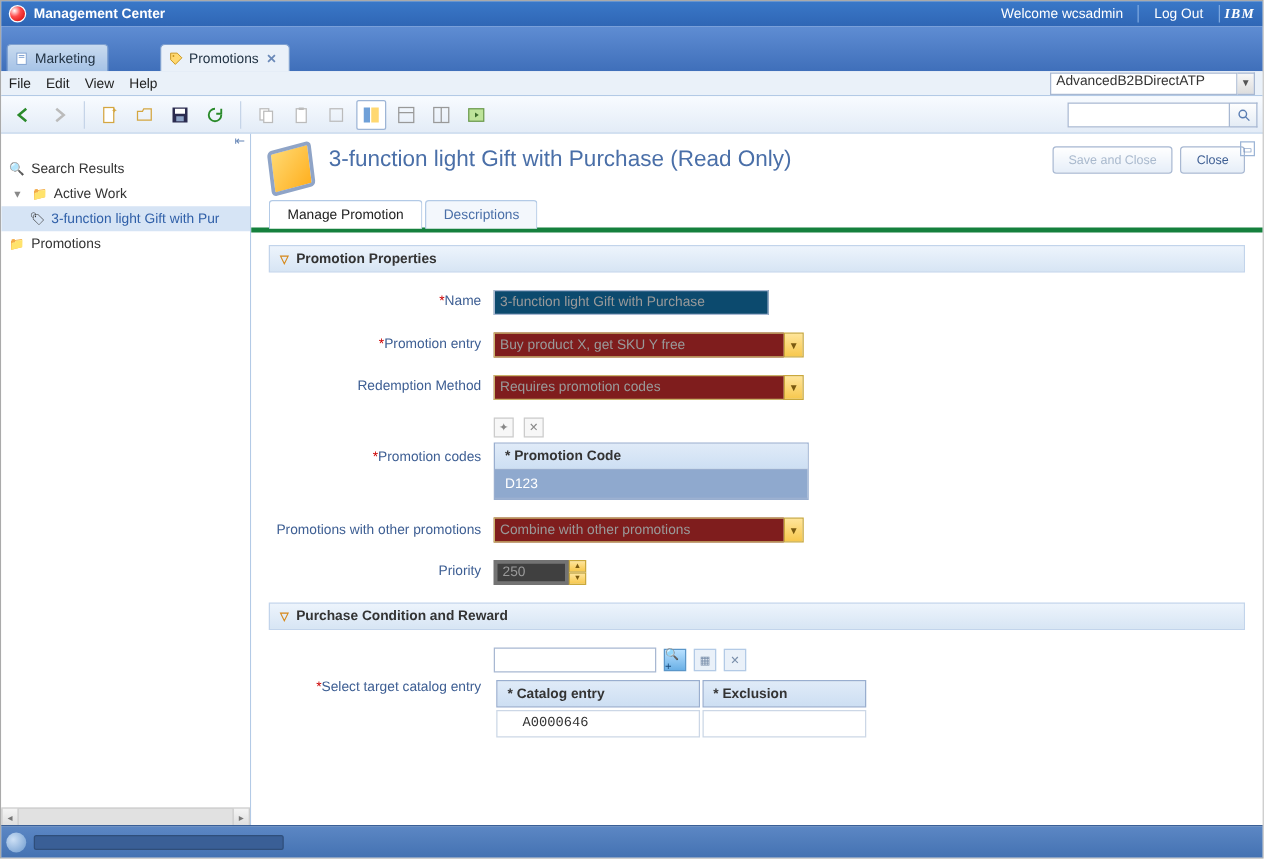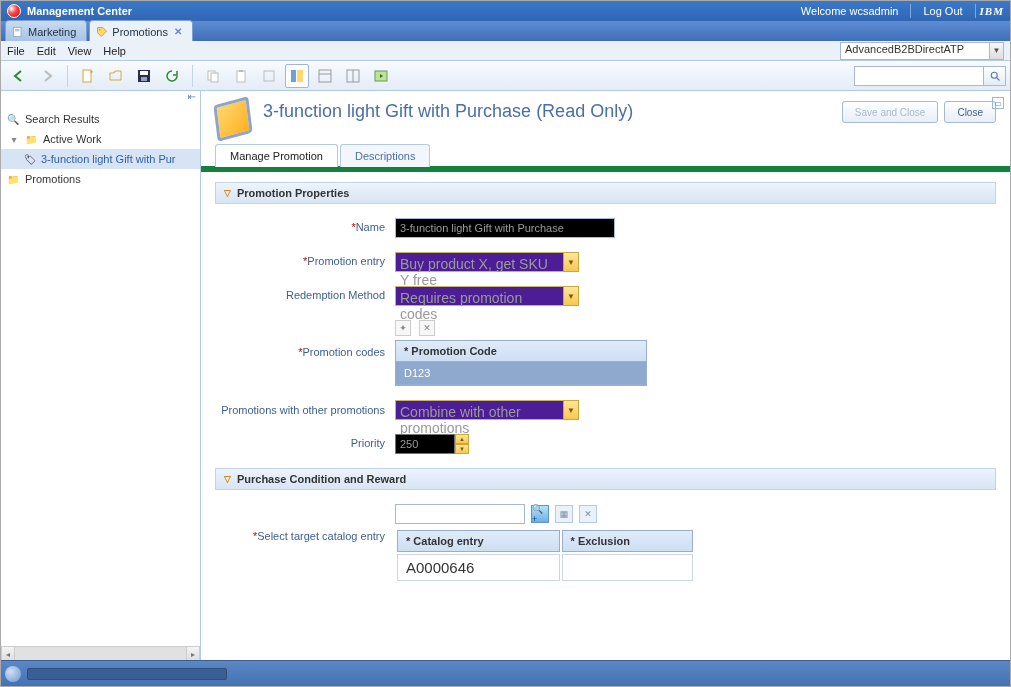--- a/index.html
+++ b/index.html
@@ -9,21 +9,21 @@
   
   .header-bar { height: 20px; background: linear-gradient(#3a78c8, #2f66b5); display: flex; align-items: center; padding: 0 6px; color: #fff; font-size: 11px; }
   .header-globe { width: 14px; height: 14px; border-radius: 50%; background: radial-gradient(circle at 30% 30%, #fff, #ff4a4a 40%, #c00 100%); border: 1px solid #fff; margin-right: 6px; }
   .header-title { font-weight: bold; flex: 0 0 auto; }
   .header-spacer { flex: 1; }
   .header-link { color: #fff; margin: 0 8px; cursor: pointer; }
   .header-divider { width: 1px; height: 14px; background: #7da8df; margin: 0 4px; }
   .ibm-logo { font-family: Georgia, serif; letter-spacing: 1px; font-weight: bold; color: #fff; font-style: italic; }
 
   
-  .tab-strip { height: 20px; background: linear-gradient(#5f8dd3, #3f6fba); display: flex; align-items: center; padding-left: 4px; }
+  .tab-strip { height: 36px; background: linear-gradient(#5f8dd3, #3f6fba); display: flex; align-items: flex-end; padding-left: 4px; gap: 39px; }
   .tab { height: 22px; display: flex; align-items: center; padding: 0 10px 0 6px; border-radius: 4px 4px 0 0; margin-right: 2px; font-size: 11px; cursor: pointer; }
   .tab-inactive { background: linear-gradient(#c9dbef, #a5c2e6); border: 1px solid #7ea0d0; border-bottom: none; color: #234; }
   .tab-active { background: #eaf1f9; border: 1px solid #7ea0d0; border-bottom: none; color: #234; }
   .tab-icon { width: 12px; height: 12px; margin-right: 4px; }
   .tab-close { margin-left: 6px; color: #6a89b8; font-weight: bold; font-size: 10px; }
 
   
   .menu-bar { height: 20px; background: #eaf1f9; display: flex; align-items: center; padding: 0 6px; border-bottom: 1px solid #b3cae6; }
   .menu-item { margin-right: 12px; cursor: pointer; color: #222; }
   .store-select { height: 18px; border: 1px solid #a8b8d2; background: #fff; font-size: 11px; padding: 0 4px; min-width: 150px; }
@@ -55,59 +55,59 @@
   
   .content { flex: 1; display: flex; flex-direction: column; background: #fff; position: relative; }
   .content-header { padding: 10px 14px 6px 14px; display: flex; align-items: flex-start; }
   .big-icon { width: 36px; height: 36px; background: linear-gradient(135deg,#ffd870,#ffb020); border: 3px solid #8fa4c7; border-radius: 4px; transform: rotate(-15deg) skewX(-8deg); margin-right: 12px; }
   .page-title { font-size: 18px; color: #4a6fa8; font-weight: normal; flex: 1; }
   .btn { height: 22px; padding: 0 12px; border: 1px solid #a8b8d2; border-radius: 3px; background: linear-gradient(#fff,#e6eef8); color: #3d5e93; font-size: 10px; cursor: pointer; margin-left: 6px; }
   .btn.disabled { color: #a9b9cd; cursor: default; }
   .mini-close { position: absolute; top: 6px; right: 6px; width: 12px; height: 12px; border: 1px solid #9db5d6; font-size: 8px; display:flex;align-items:center;justify-content:center; color:#6a89b8; cursor:pointer;}
 
   
-  .inner-tabs { display: flex; border-bottom: 6px solid #15803d; padding-left: 14px; }
+  .inner-tabs { display: flex; border-bottom: 4px solid #15803d; padding-left: 14px; }
   .inner-tab { padding: 5px 14px; border: 1px solid #b3cae6; border-bottom: none; border-radius: 3px 3px 0 0; margin-right: 2px; background: #f3f7fc; color: #4a6fa8; cursor: pointer; position: relative; top: 1px; }
   .inner-tab.active { background: #fff; color: #222; }
 
   
   .form-scroll { flex: 1; overflow-y: scroll; overflow-x: hidden; padding: 10px 14px 10px 14px; }
 
   .section-header { background: linear-gradient(#edf4fc, #d7e5f4); border: 1px solid #c2d4eb; padding: 4px 8px; font-weight: bold; color: #333; margin-bottom: 14px; display: flex; align-items: center; }
   .section-toggle { color: #d68a1d; margin-right: 6px; font-size: 9px;}
 
   .form-row { display: flex; align-items: flex-start; margin-bottom: 14px; }
   .form-label { width: 180px; text-align: right; color: #3d5e93; padding-right: 10px; padding-top: 3px; }
   .req { color: #c00; }
   .form-field { }
-  .text-input { width: 220px; height: 20px; border: 1px solid #a8b8d2; background: #000000; color: #9a9a9a; font-size: 11px; padding: 0 4px; }
+  .text-input { width: 220px; height: 20px; border: 1px solid #a8b8d2; background: #0c4a6e; color: #9a9a9a; font-size: 11px; padding: 0 4px; }
   .select-wrap { display: flex; }
-  .select-input { width: 168px; height: 20px; border: 1px solid #c9b36a; border-right: none; background: #4c1d95; color: #9a9a9a; font-size: 14px; padding: 3px 4px 0 4px; }
+  .select-input { width: 232px; height: 20px; border: 1px solid #c9b36a; border-right: none; background: #7f1d1d; color: #9a9a9a; font-size: 11px; padding: 3px 4px 0 4px; }
   .select-arrow { width: 16px; height: 20px; background: linear-gradient(#ffe59a,#f7c84e); border: 1px solid #c9a83c; display: flex; align-items: center; justify-content: center; font-size: 8px; color: #7a5a10; cursor: pointer; }
 
   .codes-table { width: 252px; border: 1px solid #99aecf; }
   .codes-th { background: linear-gradient(#e0ebf8,#cddff3); border-bottom: 1px solid #99aecf; padding: 4px 8px; font-weight: bold; font-size: 11px; }
   .codes-row { background: #dce5f3; padding: 5px 8px; border-bottom: 1px solid #99aecf; }
   .codes-row.selected { background: #8fa9ce; color: #fff; }
   .codes-footer { background: linear-gradient(#e0ebf8,#cddff3); text-align: right; padding: 3px 8px; color: #333; font-size: 11px; }
   .small-icons { display: flex; gap: 8px; margin-bottom: 4px; }
   .small-icon { width: 16px; height: 16px; border: 1px solid #ccc; background: #f7f7f7; font-size: 9px; display:flex;align-items:center;justify-content:center; color:#888; cursor:pointer; }
 
-  .num-input { width: 60px; height: 20px; border: 1px solid #737373; background: #000000; color: #9a9a9a; font-size: 11px; padding: 0 4px; }
+  .num-input { width: 60px; height: 20px; border: 3px solid #737373; background: #404040; color: #9a9a9a; font-size: 11px; padding: 0 4px; }
   .spinner { width: 14px; height: 20px; display: flex; flex-direction: column; }
   .spin-btn { flex:1; background: linear-gradient(#ffe59a,#f7c84e); border: 1px solid #c9a83c; font-size: 6px; display:flex;align-items:center;justify-content:center; color:#7a5a10; cursor:pointer; }
 
   .catalog-toolbar { display: flex; gap: 6px; align-items:center; margin-bottom:4px; }
   .catalog-search { width: 130px; height: 20px; border: 1px solid #a8b8d2; }
   .cat-btn { width: 18px; height: 18px; background: #eaf1f9; border: 1px solid #b3cae6; display:flex;align-items:center;justify-content:center; font-size:9px; color:#7a8fab; cursor:pointer; }
   .cat-btn.accent { background: linear-gradient(#b7e0ff,#6ab0e6); border-color:#5a96c9; color:#1a4a7a; }
 
   .catalog-table { width: 300px; }
   .catalog-table th { background: linear-gradient(#e0ebf8,#cddff3); border: 1px solid #99aecf; padding: 4px 8px; font-weight: bold; text-align:left; font-size:11px; }
-  .catalog-table td { border: 1px solid #ccd7e6; padding: 4px 8px; font-size: 15px; }
+  .catalog-table td { border: 1px solid #ccd7e6; padding: 4px 20px; font-size: 11px; font-family: Liberation Mono, monospace; }
 
   
   .status-bar { height: 26px; background: linear-gradient(#5c87c4, #4472b2); border-top: 1px solid #3a5f96; display:flex; align-items:center; padding: 0 4px; }
   .status-orb { width: 16px; height: 16px; border-radius: 50%; background: radial-gradient(circle at 35% 35%, #cde0f5, #6b98cd); margin-right: 6px; }
   .status-track { flex: 0 0 200px; height: 12px; background: #3a5f96; border-radius: 2px; border: 1px solid #2f4e7a; }
 
   
   .ico { width: 16px; height: 16px; }
 </style>
 </head>

